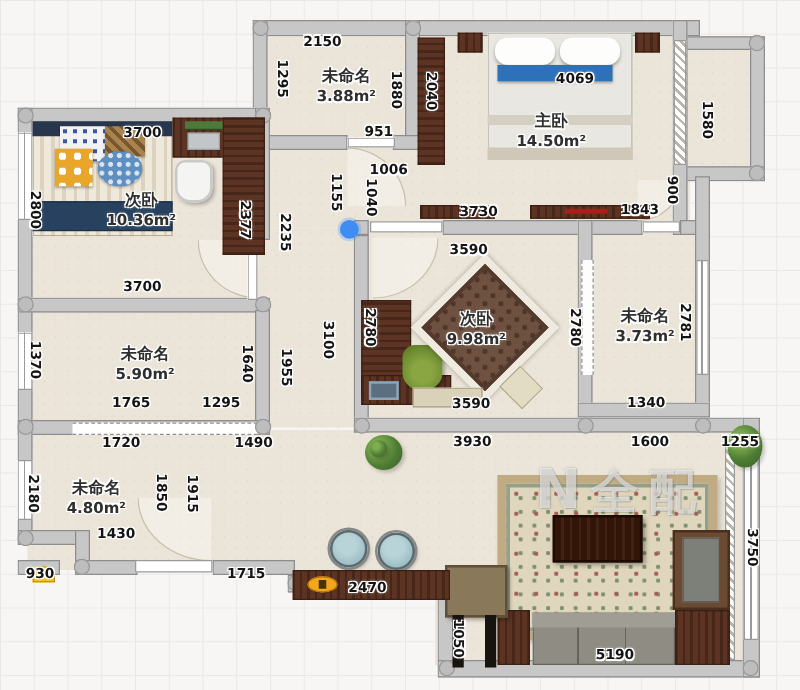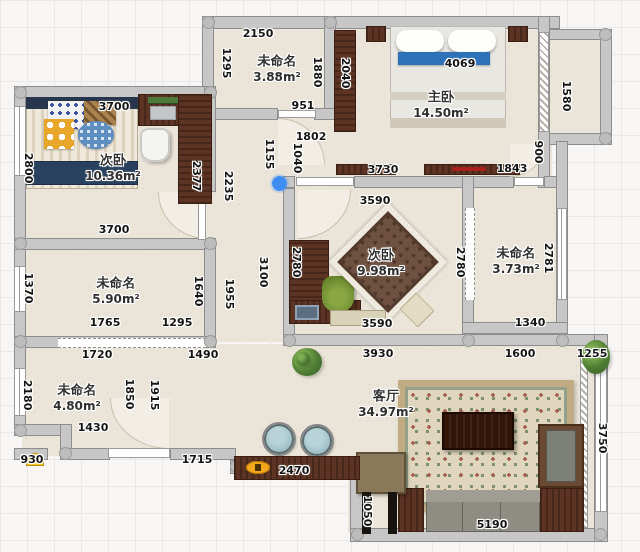--- a/index.html
+++ b/index.html
@@ -212,50 +212,46 @@
     <div class="rarea">3.73m²</div>
   </div>
   <div class="rlabel" style="left:116px;top:290px;">
     <div class="rname">未命名</div>
     <div class="rarea">5.90m²</div>
   </div>
   <div class="rlabel" style="left:77px;top:397px;">
     <div class="rname">未命名</div>
     <div class="rarea">4.80m²</div>
   </div>
-  <div class="rlabel" style="left:386px;top:403px;">
-    <div class="rname">客厅</div>
-    <div class="rarea">34.97m²</div>
-  </div>
 
   <span class="dim" style="left:258px;top:33px;">2150</span>
   <span class="dim v" style="left:226px;top:63px;">1295</span>
   <span class="dim v" style="left:317px;top:72px;">1880</span>
   <span class="dim" style="left:303px;top:105px;">951</span>
-  <span class="dim" style="left:311px;top:136px;">1802</span>
+  <span class="dim" style="left:311px;top:136px;">1006</span>
   <span class="dim v" style="left:297px;top:158px;">1040</span>
   <span class="dim v" style="left:269px;top:154px;">1155</span>
   <span class="dim" style="left:460px;top:31px;margin-top:32px;">4069</span>
   <span class="dim v" style="left:345px;top:73px;">2040</span>
   <span class="dim v" style="left:566px;top:96px;">1580</span>
   <span class="dim v" style="left:538px;top:152px;">900</span>
   <span class="dim" style="left:512px;top:168px;">1843</span>
   <span class="dim" style="left:383px;top:169px;">3730</span>
   <span class="dim" style="left:114px;top:106px;">3700</span>
   <span class="dim v" style="left:28px;top:168px;">2800</span>
   <span class="dim v" style="left:196px;top:176px;">2377</span>
   <span class="dim v" style="left:228px;top:186px;">2235</span>
   <span class="dim" style="left:114px;top:229px;">3700</span>
   <span class="dim v" style="left:263px;top:272px;">3100</span>
   <span class="dim" style="left:375px;top:200px;">3590</span>
   <span class="dim v" style="left:296px;top:262px;">2780</span>
   <span class="dim v" style="left:460px;top:262px;">2780</span>
   <span class="dim" style="left:377px;top:323px;">3590</span>
   <span class="dim v" style="left:548px;top:258px;">2781</span>
-  <span class="dim" style="left:530px;top:322px;">1340</span>
+  <span class="dim" style="left:517px;top:322px;">1340</span>
   <span class="dim v" style="left:28px;top:288px;">1370</span>
   <span class="dim v" style="left:198px;top:291px;">1640</span>
   <span class="dim v" style="left:229px;top:294px;">1955</span>
   <span class="dim" style="left:105px;top:322px;">1765</span>
   <span class="dim" style="left:177px;top:322px;">1295</span>
   <span class="dim" style="left:97px;top:354px;">1720</span>
   <span class="dim" style="left:182px;top:354px;margin-left:21px;">1490</span>
   <span class="dim v" style="left:129px;top:394px;">1850</span>
   <span class="dim v" style="left:154px;top:395px;">1915</span>
   <span class="dim v" style="left:27px;top:395px;">2180</span>
@@ -263,14 +259,17 @@
   <span class="dim" style="left:32px;top:459px;">930</span>
   <span class="dim" style="left:197px;top:459px;">1715</span>
   <span class="dim" style="left:294px;top:470px;">2470</span>
   <span class="dim" style="left:378px;top:353px;">3930</span>
   <span class="dim" style="left:520px;top:353px;">1600</span>
   <span class="dim" style="left:592px;top:353px;">1255</span>
   <span class="dim v" style="left:602px;top:438px;">3750</span>
   <span class="dim v" style="left:367px;top:511px;">1050</span>
   <span class="dim" style="left:492px;top:524px;">5190</span>
 
+  <div class="watermark" style="left:428px;top:366px;font-size:44px;">
+    <span>N</span><span style="font-size:38px;">全配</span>
+  </div>
 
 </div>
 
 </body></html>

